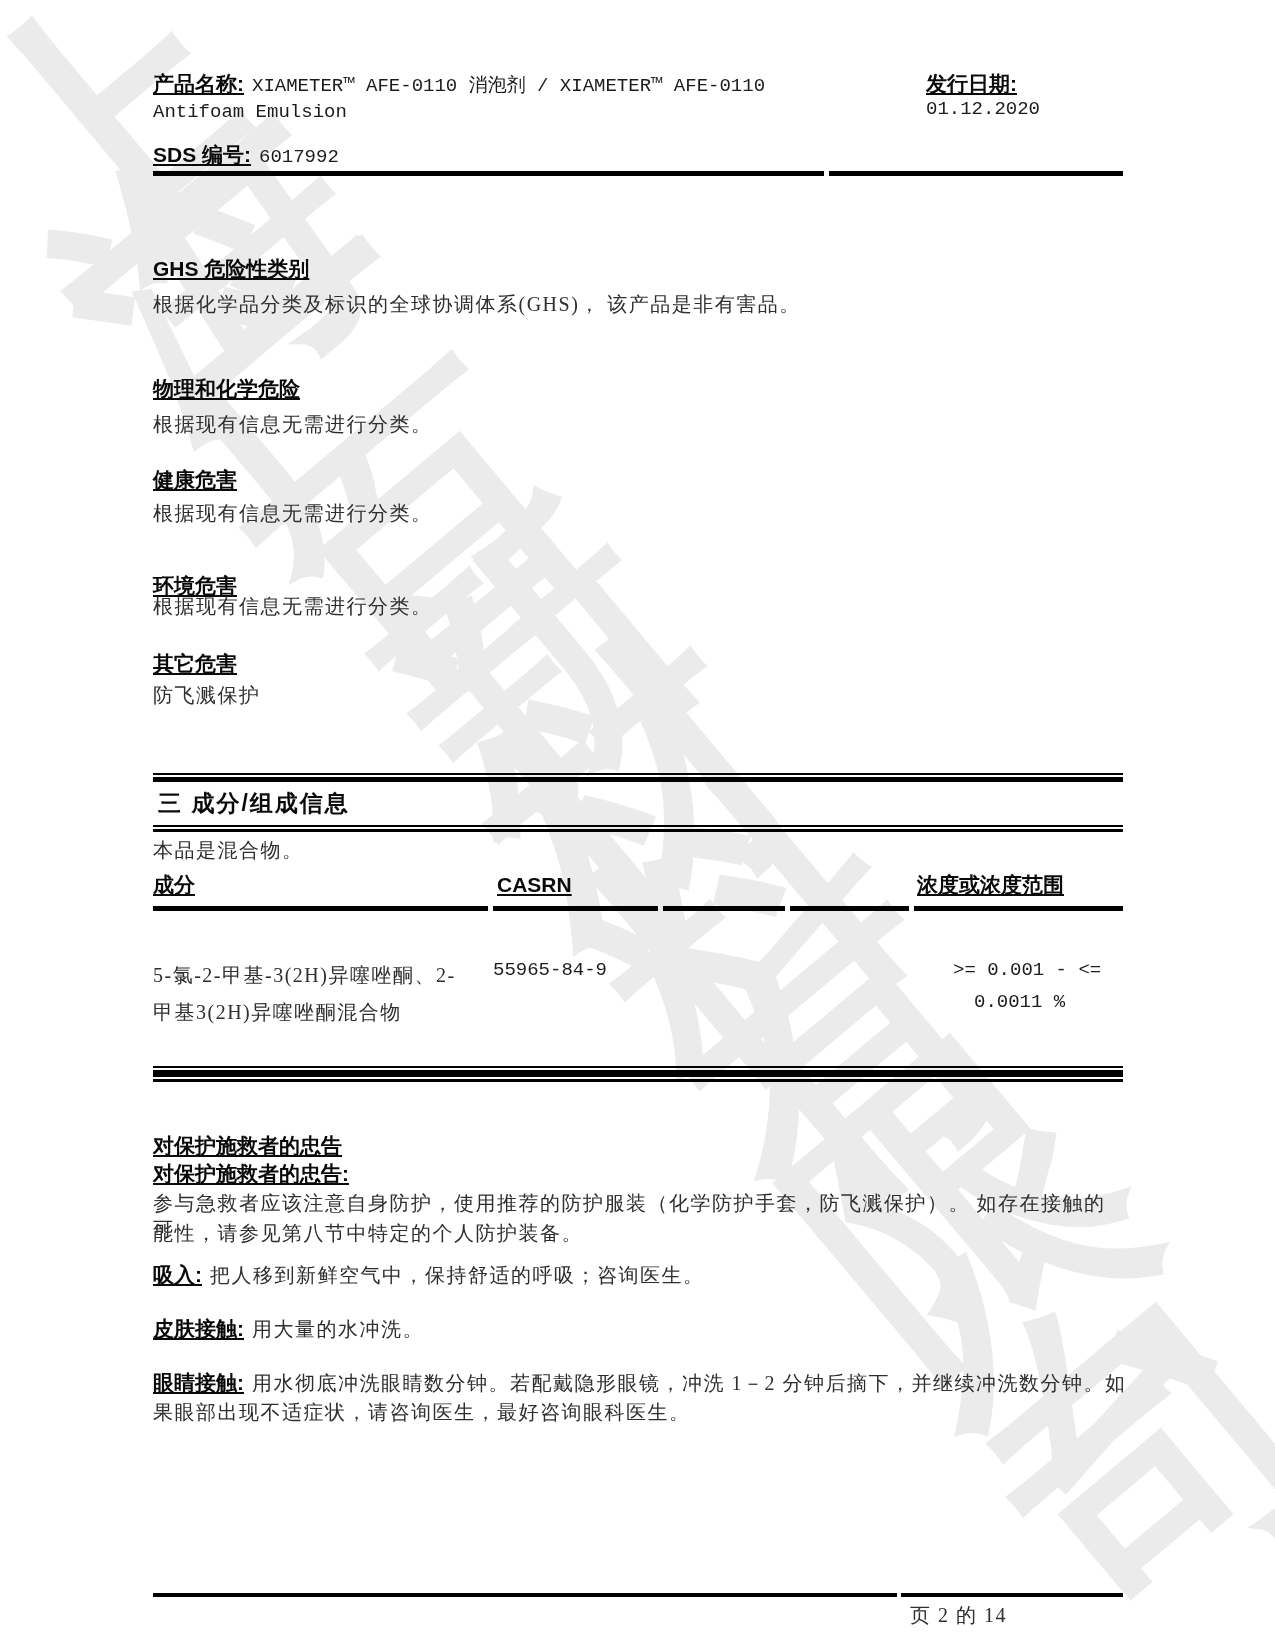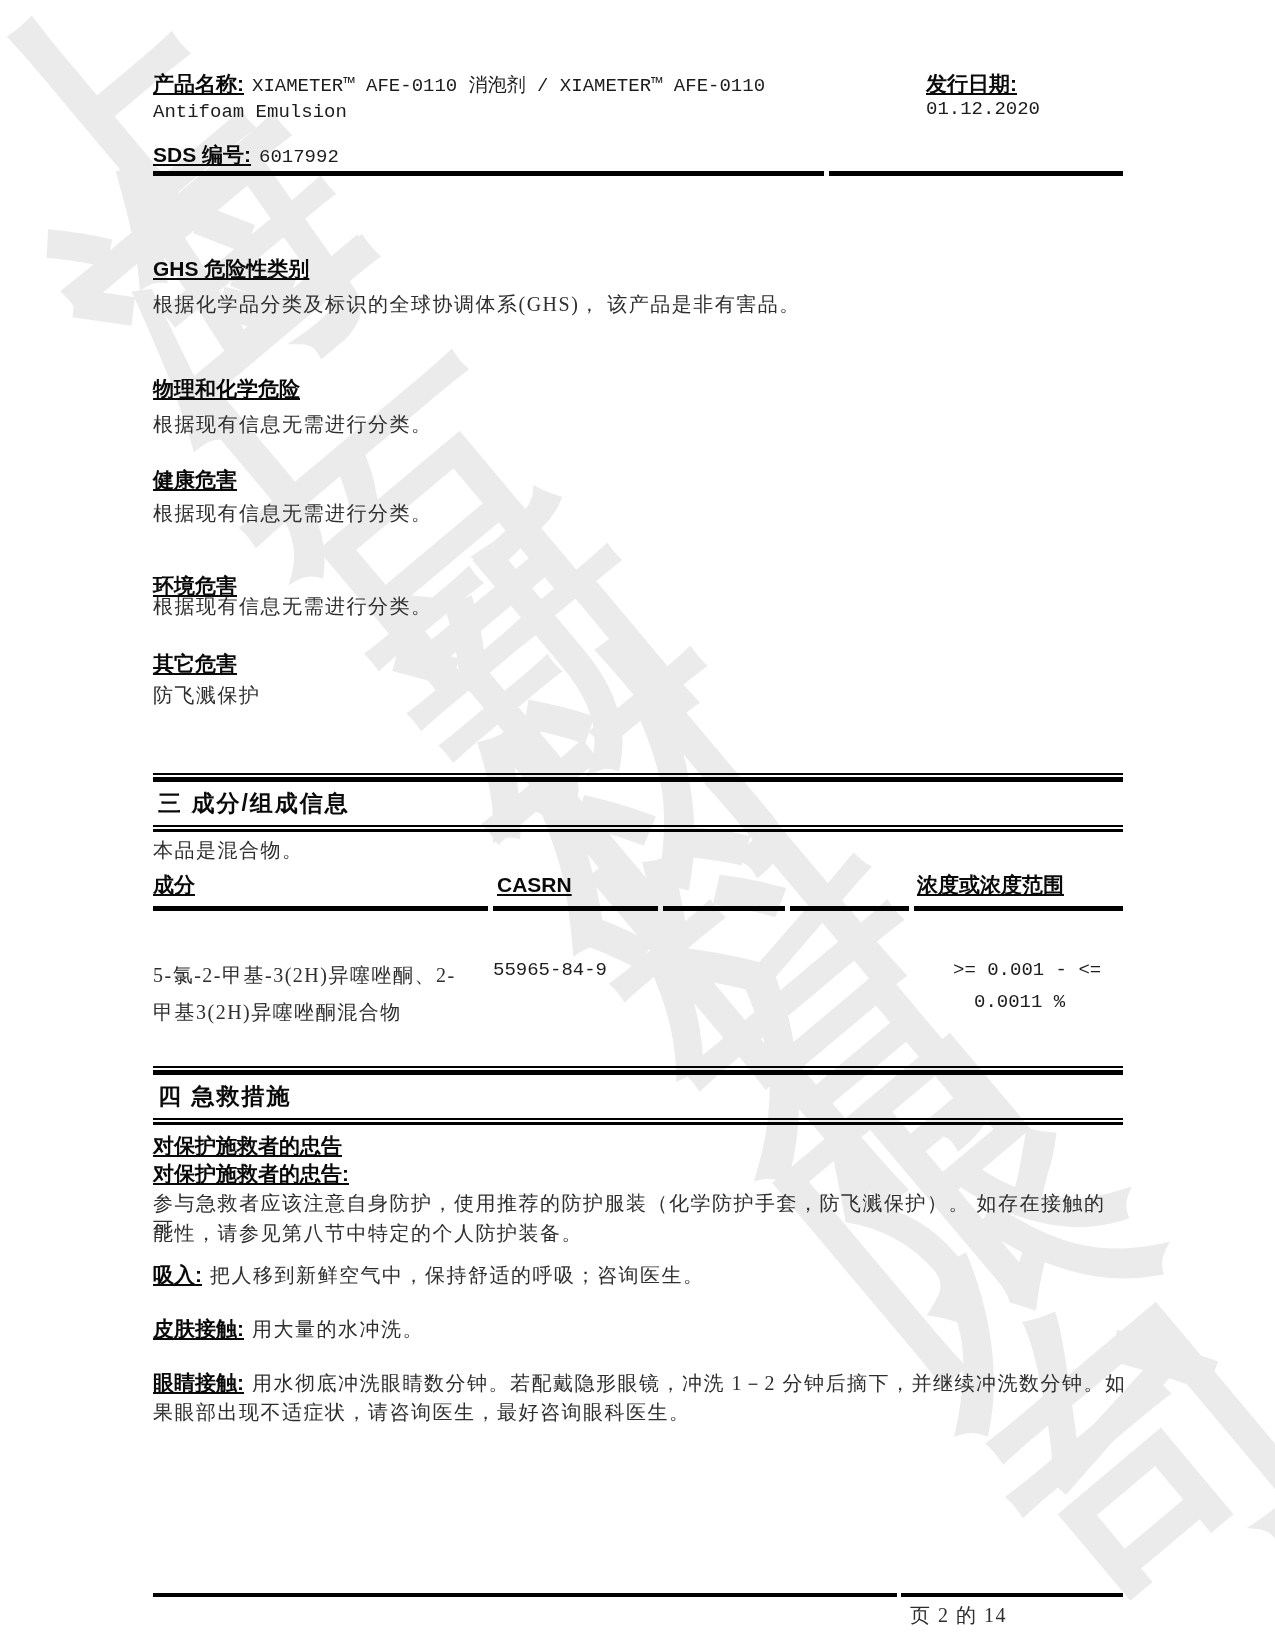--- a/index.html
+++ b/index.html
@@ -119,21 +119,20 @@
       <div class="abs song fs20" style="left:153px;top:962px;">5-氯-2-甲基-3(2H)异噻唑酮、2-</div>
       <div class="abs song fs20" style="left:153px;top:999px;">甲基3(2H)异噻唑酮混合物</div>
       <div class="abs mono fs19" style="left:493px;top:958px;">55965-84-9</div>
       <div class="abs mono fs19" style="left:953px;top:958px;">&gt;= 0.001 - &lt;=</div>
       <div class="abs mono fs19" style="left:974px;top:990px;">0.0011 %</div>
     </div>
 
     <div class="band" style="top:1066px;">
       <div class="t1"></div>
       <div class="t2"></div>
-      <div class="title hei">四 急救措施</div>
       <div class="b1"></div>
       <div class="b2"></div>
     </div>
 
     <div class="abs hei fs21" style="left:153px;top:1132px;">对保护施救者的忠告</div>
     <div class="abs hei fs21" style="left:153px;top:1160px;">对保护施救者的忠告:</div>
     <div class="abs song fs20" style="left:153px;top:1190px;width:970px;">参与急救者应该注意自身防护，使用推荐的防护服装（化学防护手套，防飞溅保护）。 如存在接触的可</div>
     <div class="abs song fs20" style="left:153px;top:1220px;width:970px;">能性，请参见第八节中特定的个人防护装备。</div>
 
     <div class="abs" style="left:153px;top:1261px;width:970px;">

